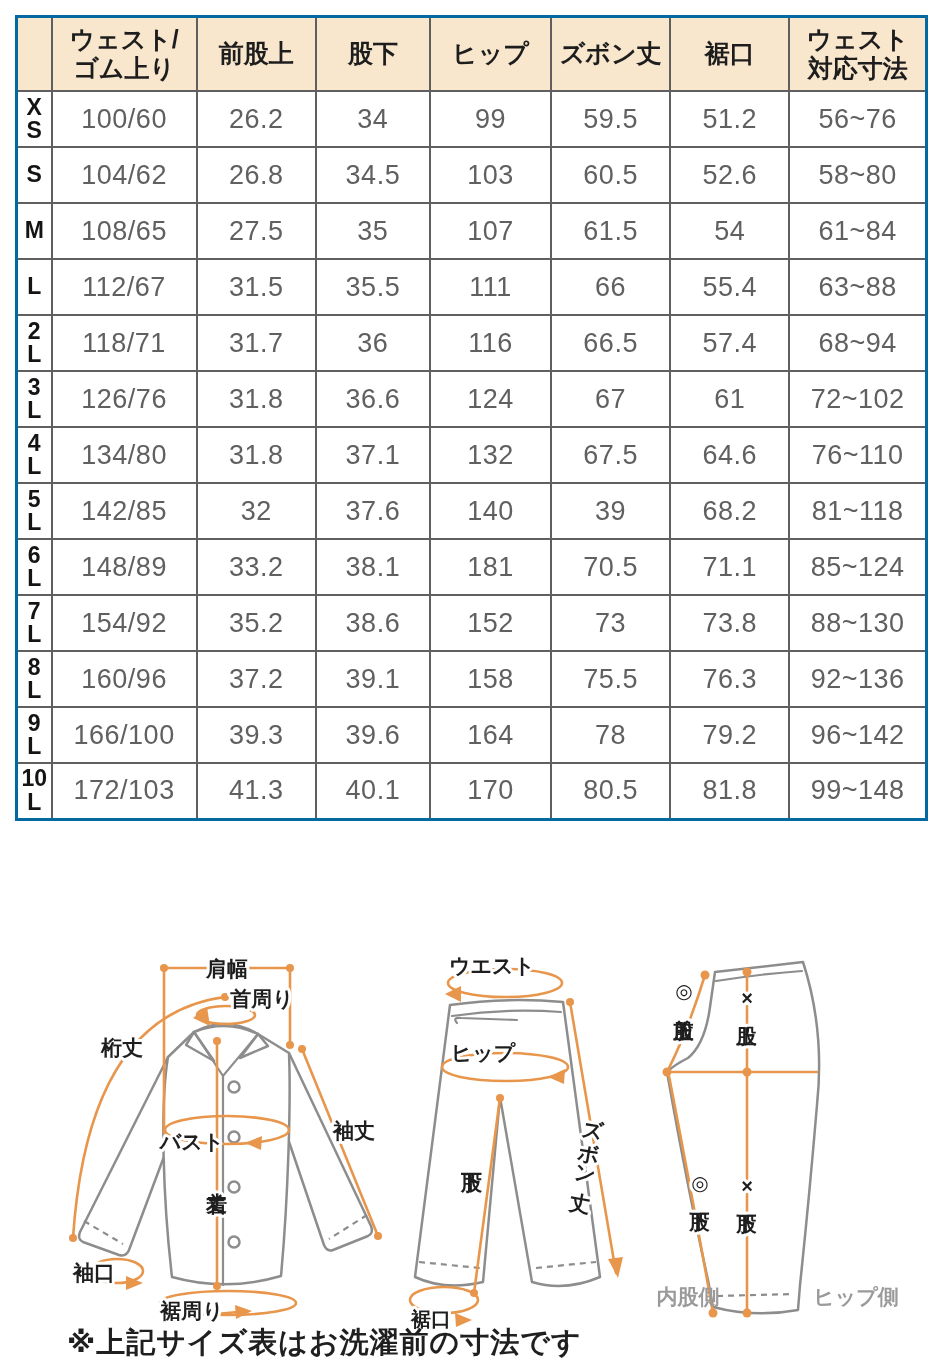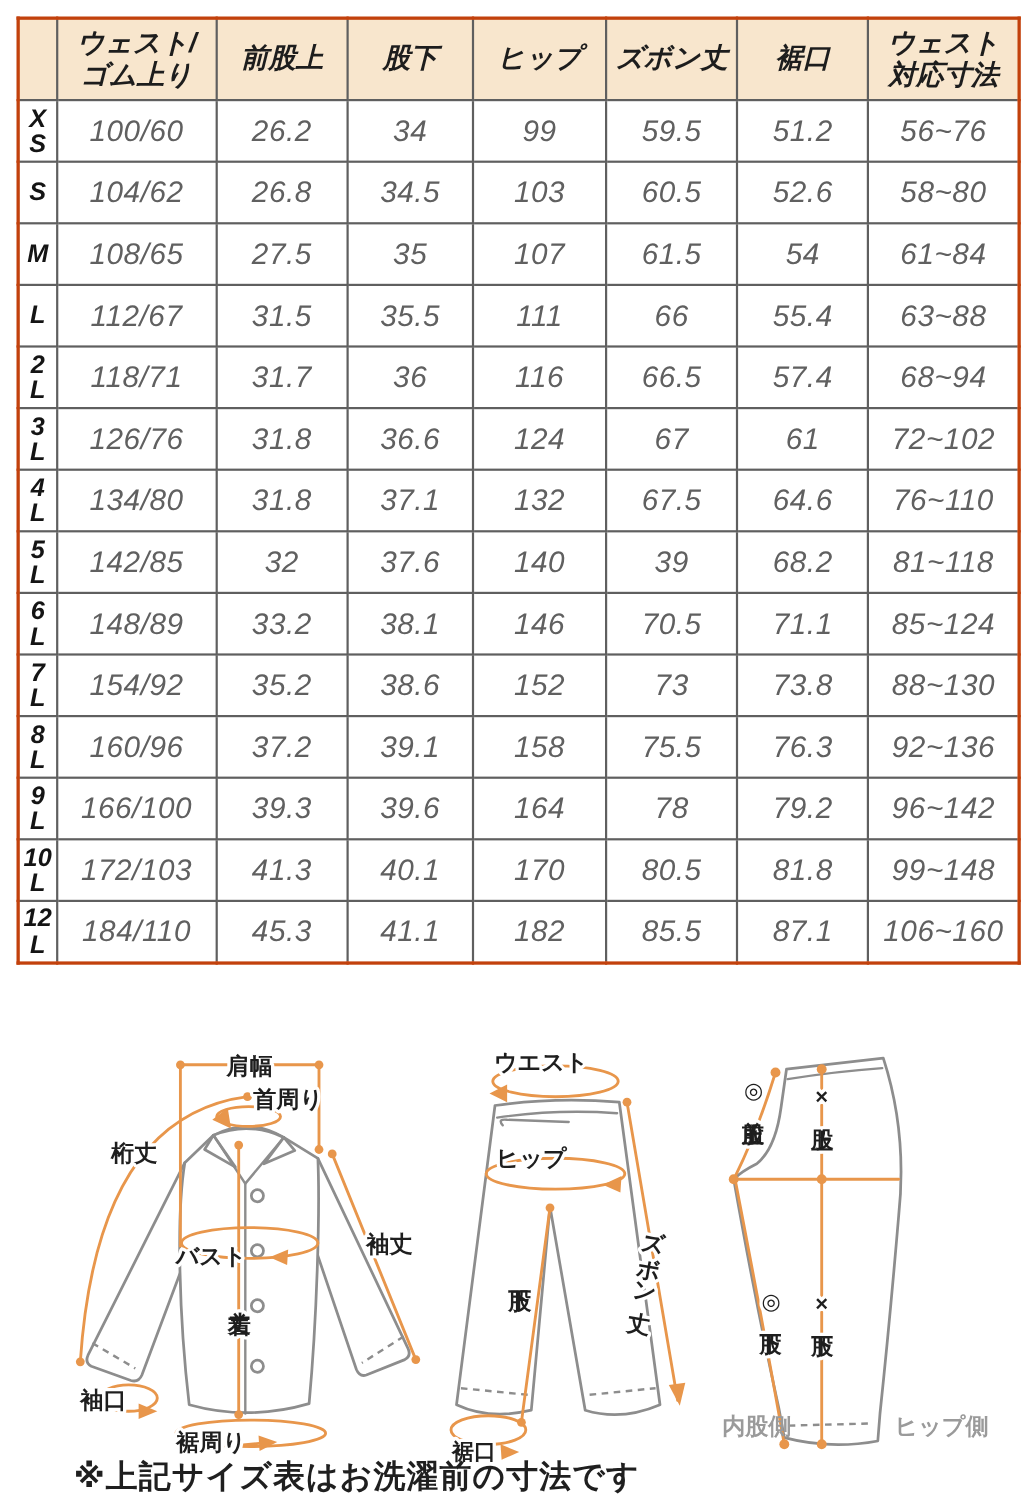--- a/index.html
+++ b/index.html
@@ -7,22 +7,21 @@
     width:940px;height:1360px;background:#ffffff;
     font-family:"Liberation Sans","DejaVu Sans",sans-serif;
     position:relative;overflow:hidden;
   }
   .page{position:absolute;inset:0;}
 
   
   table.size-table{
     position:absolute;left:15px;top:15px;
     width:913px;border-collapse:collapse;table-layout:fixed;
-    border:3px solid #c2410c;
-    font-style:italic;
+    border:3px solid #0369a1;
   }
   .size-table th,.size-table td{
     border:2px solid #5f5f5f;text-align:center;vertical-align:middle;padding:0;
   }
   .size-table thead th{
     background:#F8E6CD;color:#1d1d1d;font-weight:bold;
     font-size:25px;line-height:1.18;height:72px;white-space:pre-line;
   }
   .size-table tbody tr{height:56px;}
   .size-table tbody td{color:#606060;font-size:27px;font-weight:400;letter-spacing:0.5px;}
@@ -167,21 +166,21 @@
           <td>39</td>
           <td>68.2</td>
           <td>81~118</td>
         </tr>
         <tr>
           <th>6
 L</th>
           <td>148/89</td>
           <td>33.2</td>
           <td>38.1</td>
-          <td>146</td>
+          <td>181</td>
           <td>70.5</td>
           <td>71.1</td>
           <td>85~124</td>
         </tr>
         <tr>
           <th>7
 L</th>
           <td>154/92</td>
           <td>35.2</td>
           <td>38.6</td>
@@ -215,31 +214,20 @@
         <tr>
           <th>10
 L</th>
           <td>172/103</td>
           <td>41.3</td>
           <td>40.1</td>
           <td>170</td>
           <td>80.5</td>
           <td>81.8</td>
           <td>99~148</td>
-        </tr>
-        <tr>
-          <th>12
-L</th>
-          <td>184/110</td>
-          <td>45.3</td>
-          <td>41.1</td>
-          <td>182</td>
-          <td>85.5</td>
-          <td>87.1</td>
-          <td>106~160</td>
         </tr>
       </tbody>
   </table>
 
   <div class="diagrams">
 
     <svg width="395" height="385" viewBox="0 0 395 385">
       <g>
         <path class="garment" d="M168,112 L80,287 Q77,294 83,297 L119,310 Q126,312 129,305 L174,185 Z"></path>
         <path class="garment" d="M289,108 L371,281 Q374,288 368,291 L333,305 Q327,307 324,300 L284,182 Z"></path>

